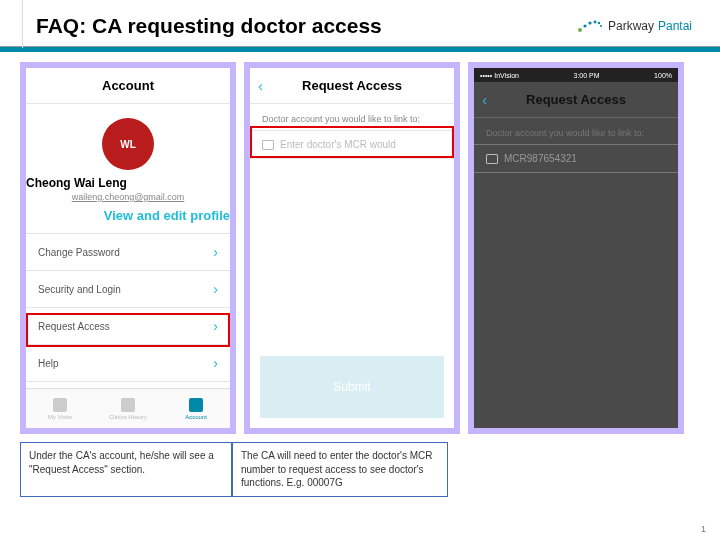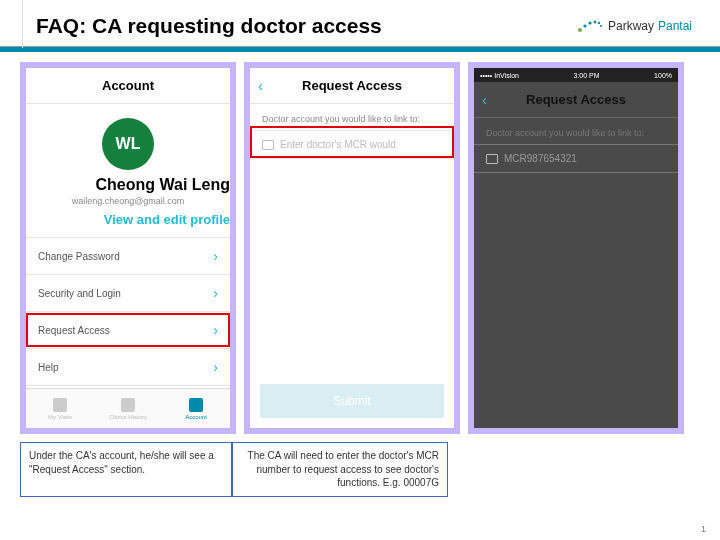--- a/index.html
+++ b/index.html
@@ -11,58 +11,58 @@
   .logo-text { font-size: 12px; color: #333; }
   .logo-pantai { color: #0089a8; }
   .teal-bar { height: 6px; background: #0089a8; margin: 0 0 10px 0; border-top: 1px solid #999; }
   .vertical-line { position: absolute; left: 22px; top: 0; width: 1px; height: 48px; background: #ddd; }
 
   .screens { display: flex; gap: 8px; padding: 0 20px; }
   .phone { width: 216px; height: 372px; border: 6px solid #c4b5fd; background: #fff; position: relative; overflow: hidden; }
 
   .phone-header { text-align: center; font-weight: 700; font-size: 13px; padding: 10px 0; border-bottom: 1px solid #e5e5e5; position: relative; }
   .back-chev { position: absolute; left: 8px; top: 9px; color: #22bdd8; font-size: 15px; font-weight: 400; }
-  .avatar { width: 52px; height: 52px; border-radius: 50%; background: #15803d; margin: 14px auto 6px; display: flex; align-items: center; justify-content: center; color: #fff; font-size: 16px; font-weight: 700; }
-  .name { text-align: right; font-size: 16px; font-weight: 700; }
-  .email { text-align: center; font-size: 9px; color: #888; margin-top: 2px; }
+  .avatar { width: 52px; height: 52px; border-radius: 50%; background: #b91c1c; margin: 14px auto 6px; display: flex; align-items: center; justify-content: center; color: #fff; font-size: 10px; font-weight: 700; }
+  .name { text-align: left; font-size: 12px; font-weight: 700; }
+  .email { text-align: center; font-size: 9px; color: #888; margin-top: 2px; text-decoration: underline; }
   .view-profile { text-align: right; font-size: 13px; color: #22bdd8; font-weight: 700; margin: 6px 0 10px; }
 
   .menu-row { display: flex; justify-content: space-between; align-items: center; padding: 10px 12px; border-top: 1px solid #e5e5e5; font-size: 10px; color: #555; }
   .menu-row .chev { color: #22bdd8; font-size: 14px; }
   .menu-row.version { color: #aaa; }
   .menu-row.version .chev { color: #aaa; font-size: 9px; }
 
   .tabbar { position: absolute; bottom: 0; left: 0; right: 0; height: 40px; border-top: 1px solid #ddd; background: #fafafa; display: flex; }
   .tab { flex: 1; display: flex; flex-direction: column; align-items: center; justify-content: center; font-size: 6px; color: #bbb; gap: 2px; }
   .tab.active { color: #0089a8; }
   .tab-icon { width: 14px; height: 14px; background: #ccc; border-radius: 2px; }
   .tab.active .tab-icon { background: #0089a8; }
 
   .hint-text { font-size: 9px; color: #888; padding: 10px 12px 6px; }
   .input-row { display: flex; align-items: center; gap: 6px; padding: 8px 12px; border-top: 1px solid #e5e5e5; border-bottom: 1px solid #e5e5e5; font-size: 10px; color: #bbb; }
   .input-icon { width: 12px; height: 10px; border: 1px solid #bbb; border-radius: 1px; }
-  .submit-btn { position: absolute; bottom: 10px; left: 10px; right: 10px; text-align: center; padding: 10px 0; background: #d9eef2; color: #fff; font-size: 12px; border-radius: 2px; }
+  .submit-btn { position: absolute; bottom: 10px; left: 10px; right: 10px; text-align: center; padding: 24px 0; background: #d9eef2; color: #fff; font-size: 12px; border-radius: 2px; }
 
   .phone3 { background: #fff; }
   .status-bar { height: 14px; background: #222; color: #fff; font-size: 7px; display: flex; align-items: center; justify-content: space-between; padding: 0 6px; }
   .overlay-dark { position: absolute; top: 14px; left: 0; right: 0; bottom: 0; background: rgba(60,60,60,0.93); }
   .phone3 .phone-header { border-bottom: 1px solid #666; color: #111; background: none; }
   .phone3 .hint-text { color: #777; }
   .phone3 .input-row { border-color: #777; color: #999; }
   .modal { position: absolute; bottom: 0; left: 0; right: 0; background: #fff; padding: 14px 14px 16px; }
   .modal-title { font-size: 13px; font-weight: 700; margin-bottom: 6px; }
   .modal-body { font-size: 9px; color: #888; line-height: 1.3; margin-bottom: 12px; }
   .ok-btn { background: #1fb0d0; color: #fff; text-align: center; padding: 10px 0; font-size: 12px; font-weight: 700; border-radius: 2px; }
 
   .red-box { border: 2px solid #e00000; position: absolute; pointer-events: none; }
 
   .captions { display: flex; gap: 0; padding: 8px 20px 0; }
   .caption { border: 1.5px solid #4169c0; padding: 6px 8px; font-size: 10px; color: #333; line-height: 1.35; }
   .caption.c1 { width: 212px; }
-  .caption.c2 { width: 216px; text-align: right; }
+  .caption.c2 { width: 216px; }
 
   .page-num { position: absolute; bottom: 6px; right: 14px; font-size: 9px; color: #777; }
 </style>
 </head>
 <body>
 
 <div class="vertical-line"></div>
 
 <div class="header-row">
   <div class="title">FAQ: CA requesting doctor access</div>

